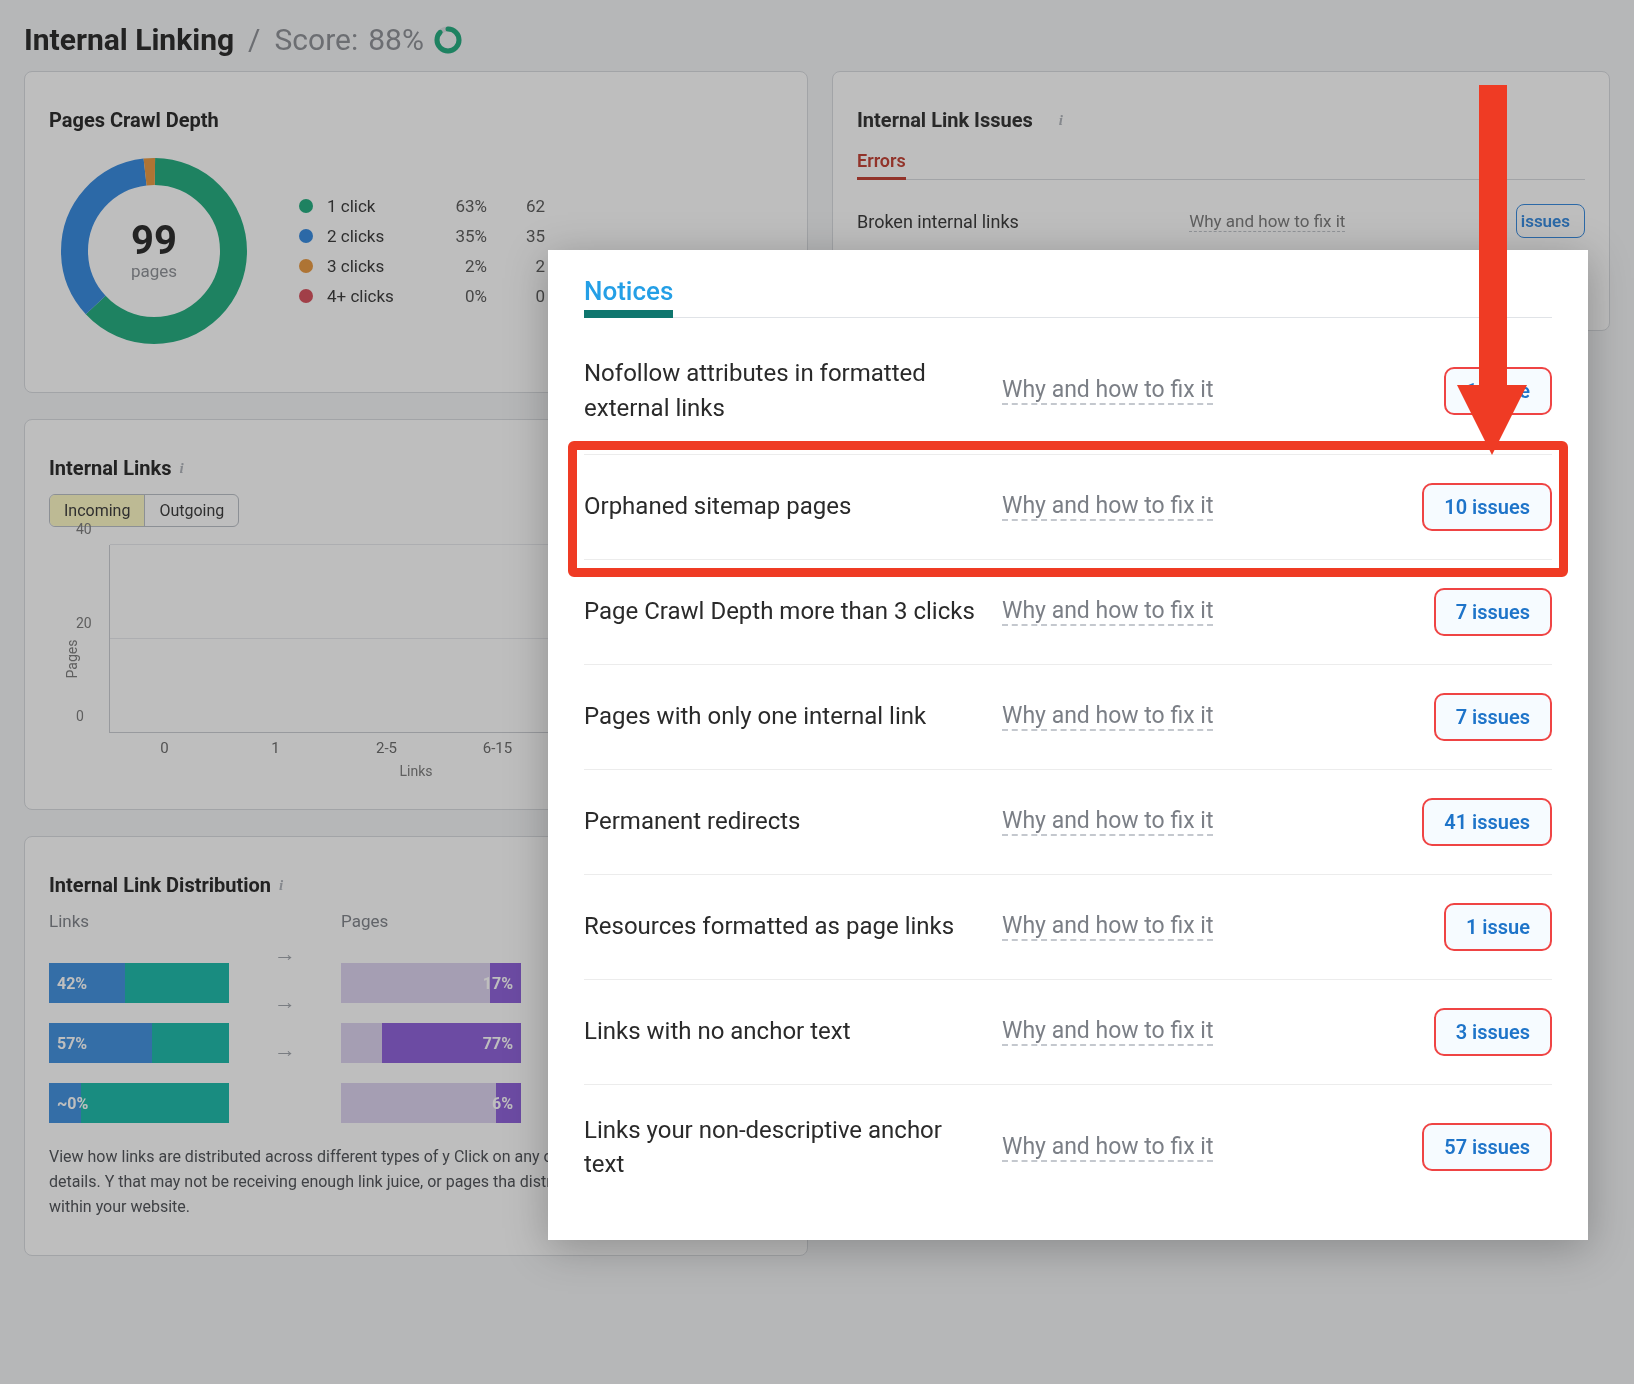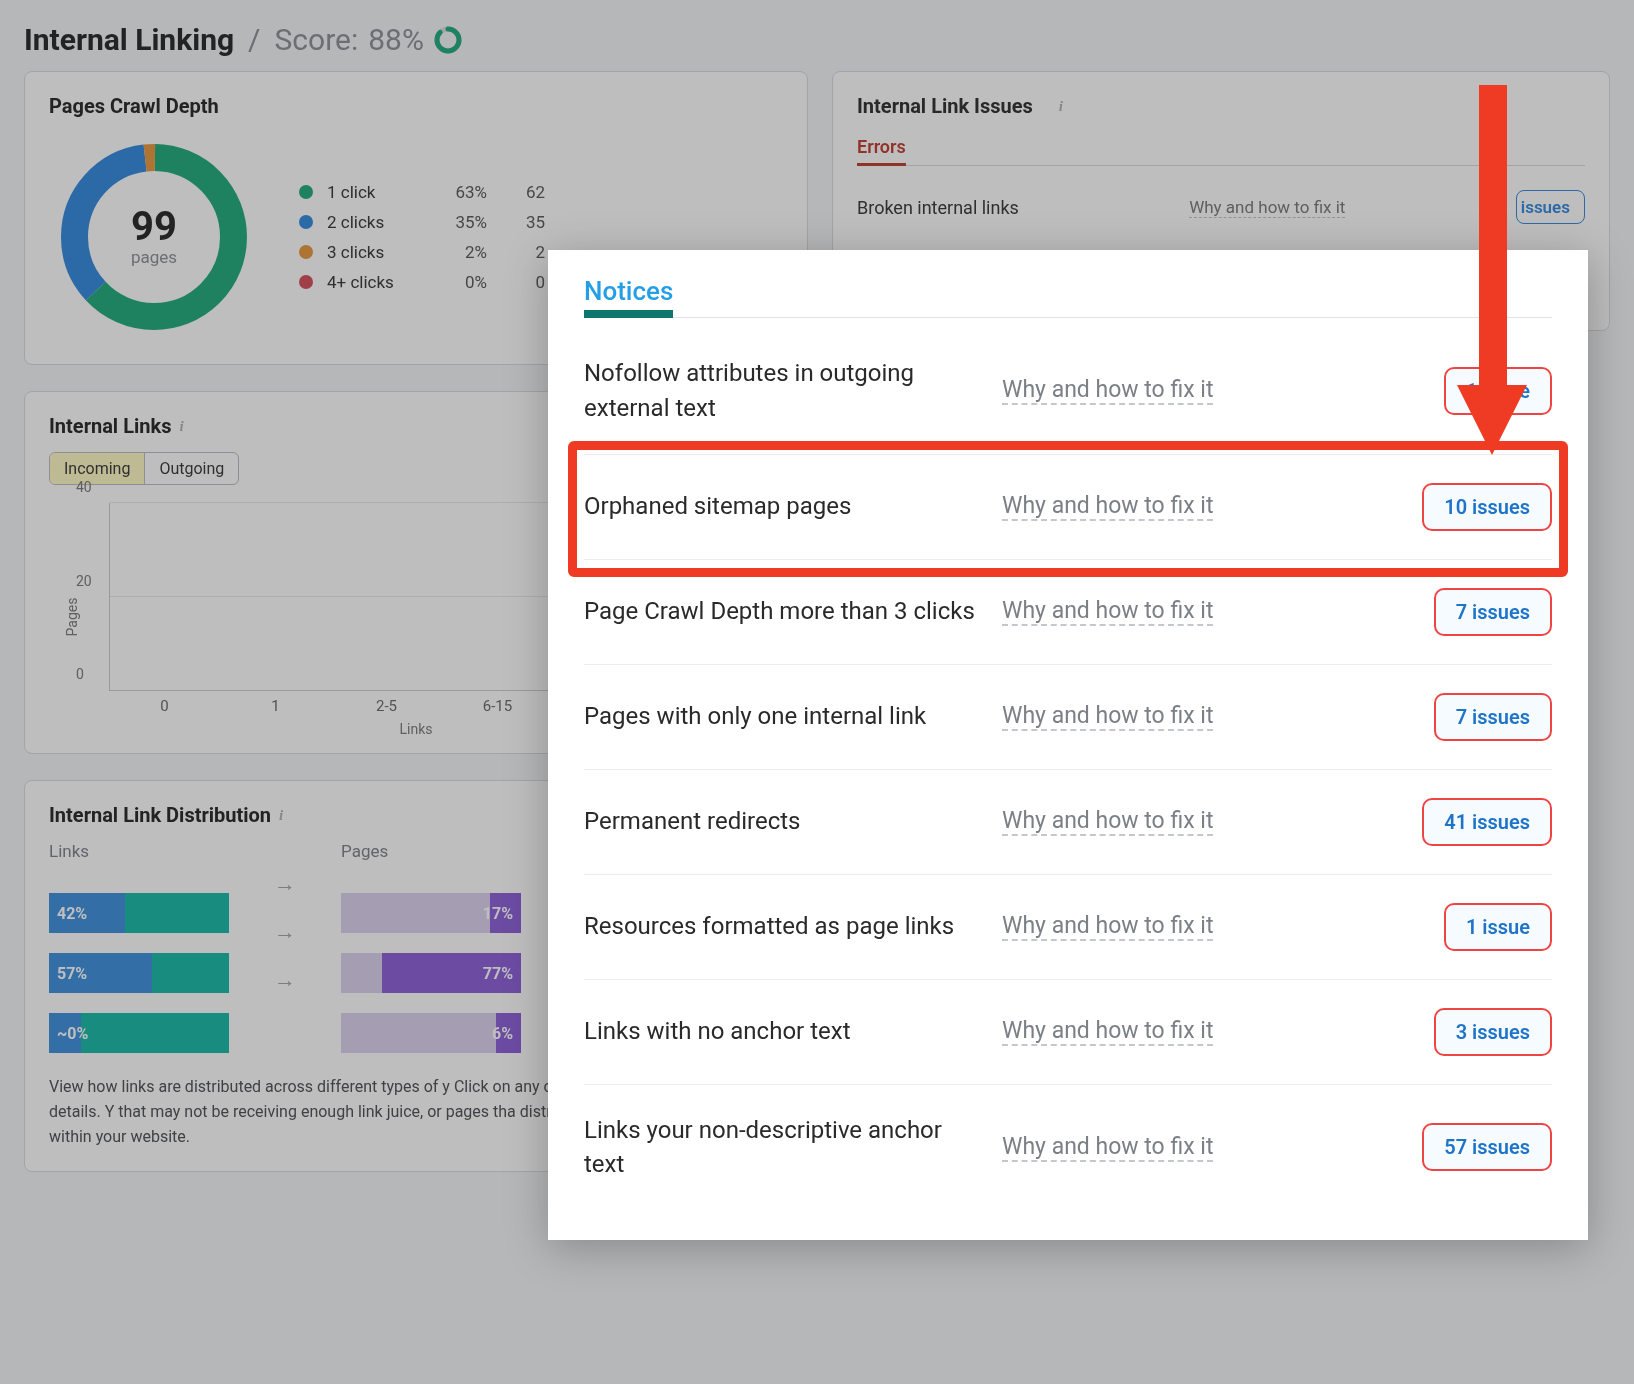--- a/index.html
+++ b/index.html
@@ -41,21 +41,21 @@
     gap: 24px;
     padding: 0 24px;
   }
   .col-left { width: 784px; display:flex; flex-direction:column; gap:26px;}
   .col-right { flex: 1; }
 
   .card {
     background: #fff;
     border: 1px solid #d7dade;
     border-radius: 8px;
-    padding: 22px 24px;
+    padding: 36px 24px;
   }
   .card-title {
     font-size: 20px;
     font-weight: 700;
     color: #222;
     display:flex; align-items:center; gap:8px;
     margin-bottom: 14px;
   }
   .info-i {
     font-size: 15px; color:#aeb2b9; font-style: italic; font-family: serif;
@@ -365,21 +365,21 @@
   </div>
 </div>
 
 <div class="scrim"></div>
 
 <div class="popup">
   <span class="popup-tab">Notices</span>
   <div class="popup-und"></div>
   <div id="notice-rows">
       <div class="notice-row">
-        <div class="notice-name">Nofollow attributes in outgoing external text</div>
+        <div class="notice-name">Nofollow attributes in formatted external links</div>
         <span class="notice-wah">Why and how to fix it</span>
         <div class="notice-spacer"></div>
         <span class="notice-pill">1 issue</span>
       </div>
       <div class="notice-row" id="highlighted-row">
         <div class="notice-name">Orphaned sitemap pages</div>
         <span class="notice-wah">Why and how to fix it</span>
         <div class="notice-spacer"></div>
         <span class="notice-pill">10 issues</span>
       </div>

